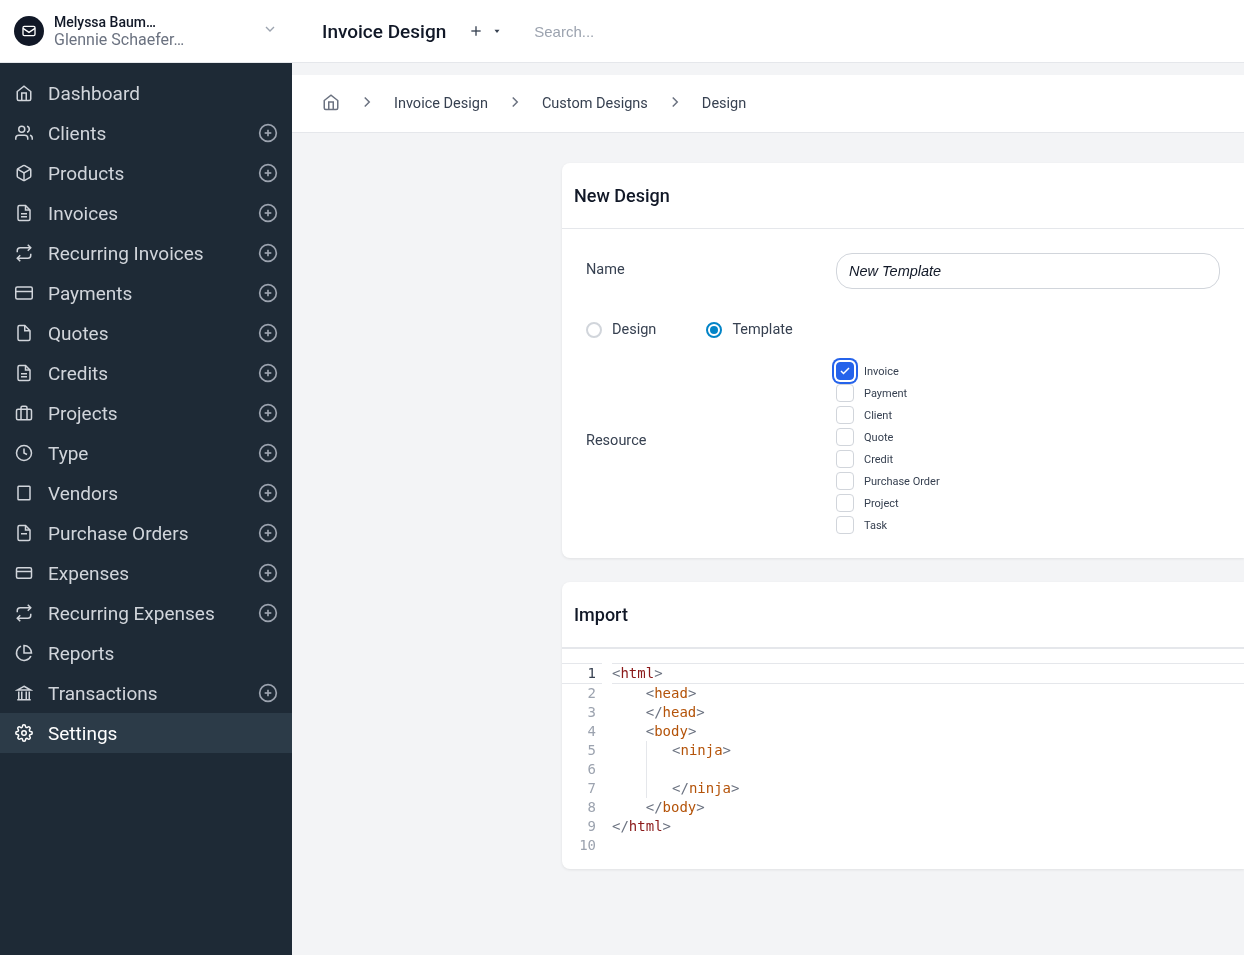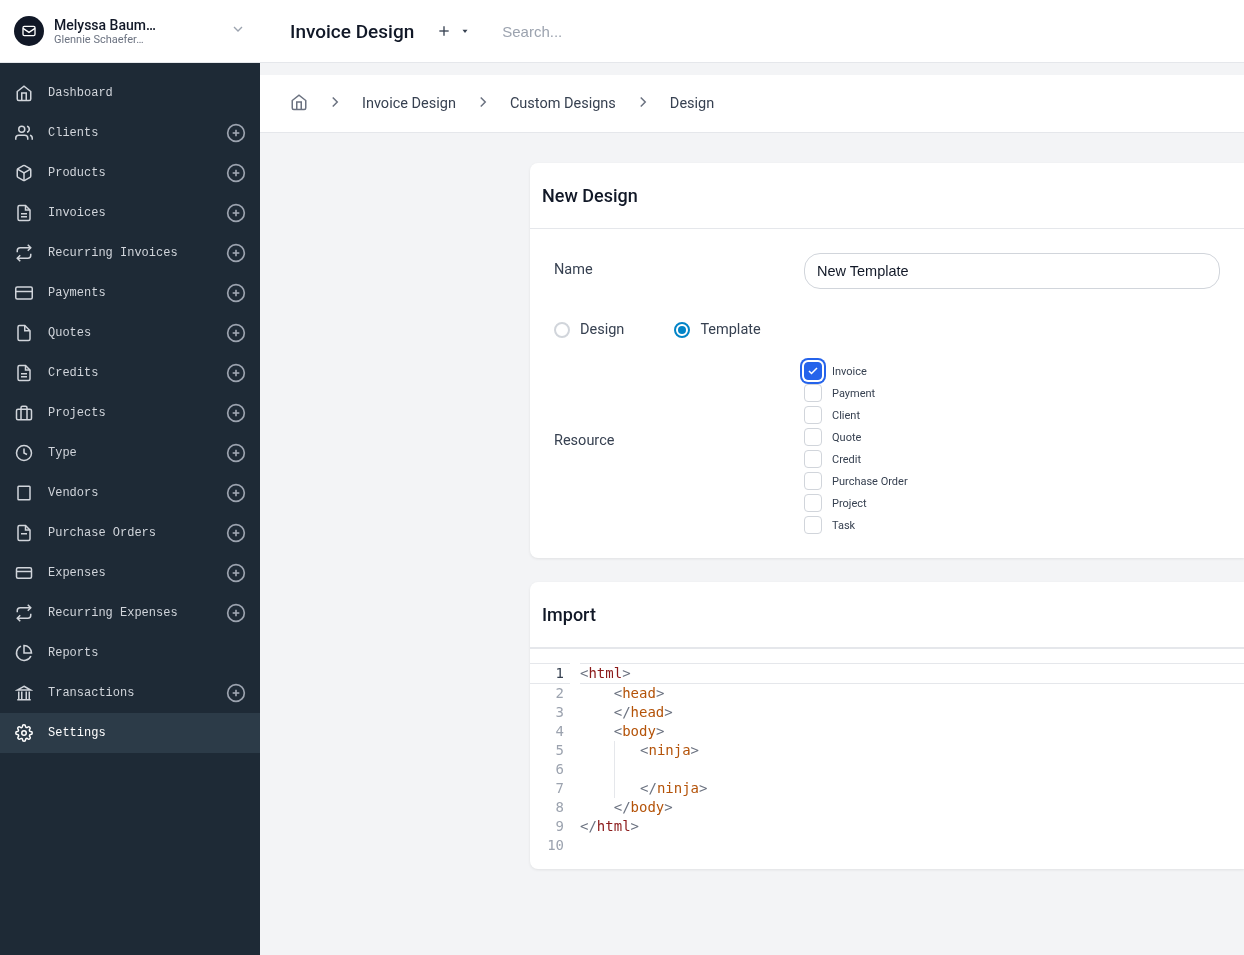--- a/index.html
+++ b/index.html
@@ -4,21 +4,21 @@
 <style>
 * { box-sizing: border-box; margin: 0; padding: 0; }
 body {
   font-family: -apple-system, BlinkMacSystemFont, "Segoe UI", Roboto, Helvetica, Arial, sans-serif;
   color: #1f2937;
   background: #f3f4f6;
   overflow: hidden;
 }
 .app { display: flex; height: 100vh; }
 .sidebar {
-  width: 260px;
+  width: 292px;
   background: #1e2a36;
   color: #d1d5db;
   display: flex;
   flex-direction: column;
 }
 .user-block {
   display: flex;
   align-items: center;
   padding: 12px 14px;
   background: #ffffff;
@@ -33,36 +33,36 @@
   color: #fff;
   display: flex;
   align-items: center;
   justify-content: center;
   margin-right: 10px;
   flex-shrink: 0;
 }
 .avatar svg { width: 16px; height: 16px; }
 .user-names { flex: 1; overflow: hidden; }
 .user-primary { font-size: 14px; font-weight: 500; color: #111827; white-space: nowrap; overflow: hidden; text-overflow: ellipsis; }
-.user-secondary { font-size: 11px; color: #6b7280; white-space: nowrap; overflow: hidden; text-overflow: ellipsis; }
+.user-secondary { font-size: 16px; color: #6b7280; white-space: nowrap; overflow: hidden; text-overflow: ellipsis; }
 .user-caret { color: #9ca3af; }
 
 .nav { padding-top: 10px; flex: 1; }
 .nav-item {
   display: flex;
   align-items: center;
   height: 40px;
   padding: 0 14px;
   cursor: pointer;
   color: #d1d5db;
 }
 .nav-item.active { background: #2c3b48; color: #fff; }
 .nav-icon { width: 20px; height: 20px; display: flex; align-items: center; justify-content: center; margin-right: 14px; }
 .nav-icon svg { width: 18px; height: 18px; stroke: currentColor; }
-.nav-label { flex: 1; font-size: 12px; font-family: Liberation Mono, monospace; }
+.nav-label { flex: 1; font-size: 19px; }
 .nav-add { display: flex; align-items: center; justify-content: center; }
 .nav-add svg { width: 20px; height: 20px; stroke: #9ca3af; }
 
 .main { flex: 1; background: #f3f4f6; display: flex; flex-direction: column; overflow: hidden; }
 .topbar {
   height: 63px;
   background: #fff;
   border-bottom: 1px solid #e5e7eb;
   display: flex;
   align-items: center;
@@ -116,20 +116,21 @@
 .form-label { width: 250px; font-size: 14.5px; color: #374151; padding-top: 8px; }
 .form-control { flex: 1; }
 .text-input {
   width: 100%;
   padding: 9px 12px;
   border: 1px solid #d1d5db;
   border-radius: 16px;
   font-size: 14.5px;
   color: #111827;
   outline: none;
+  font-style: italic;
 }
 .radio-row { display: flex; gap: 50px; padding-top: 8px; }
 .radio-item { display: flex; align-items: center; gap: 10px; font-size: 14.5px; color: #374151; cursor: pointer; }
 .radio-circle {
   width: 16px; height: 16px; border-radius: 50%; border: 2px solid #d1d5db;
   display: flex; align-items: center; justify-content: center;
 }
 .radio-circle.selected { border-color: #0284c7; }
 .radio-circle.selected::after { content: ""; width: 8px; height: 8px; border-radius: 50%; background: #0284c7; }
 .check-list { display: flex; flex-direction: column; gap: 4px; }

